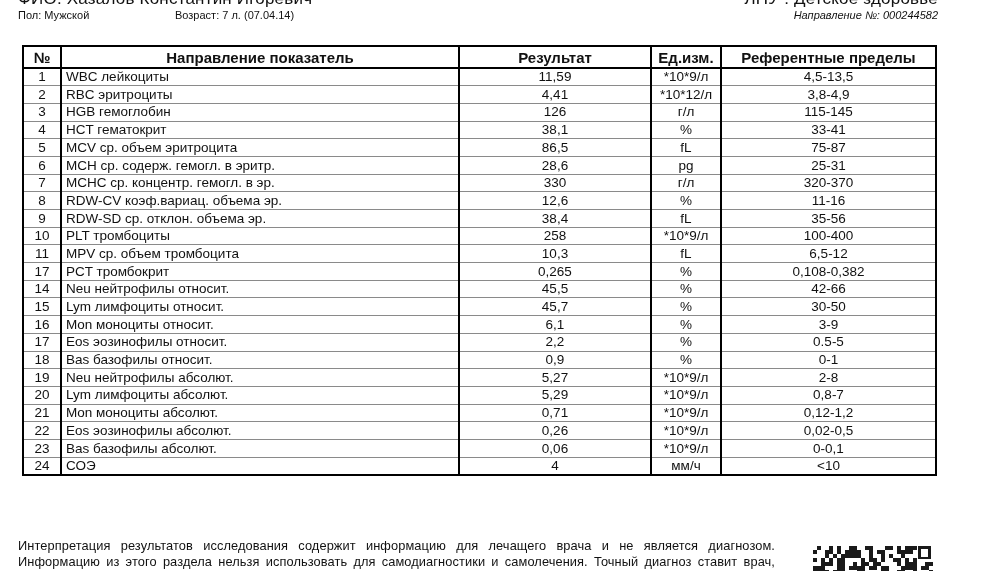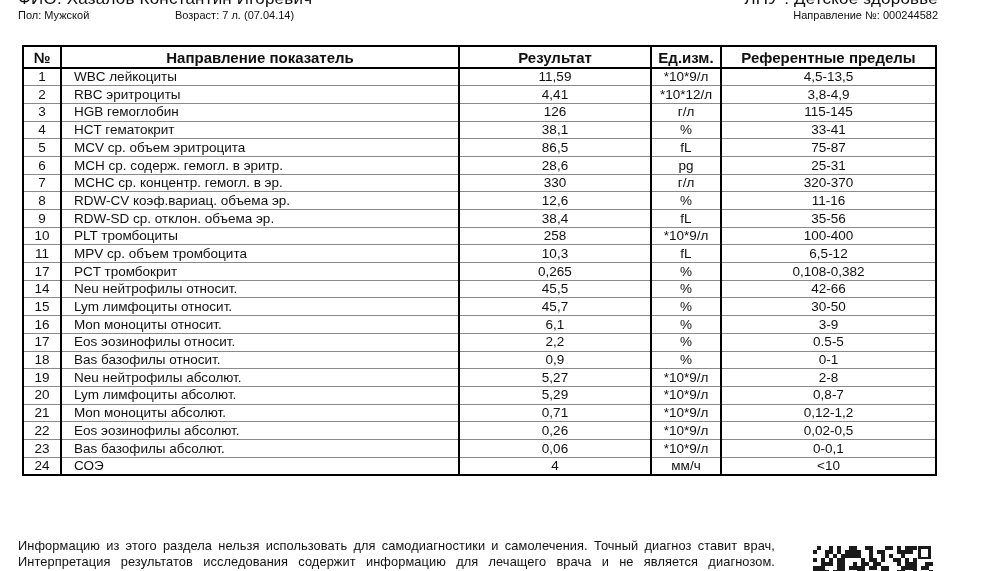--- a/index.html
+++ b/index.html
@@ -12,40 +12,40 @@
     position:absolute; top:-11px; left:18px; right:62px;
     display:flex; justify-content:space-between;
     font-size:17px; letter-spacing:.2px; white-space:nowrap;
   }
   .head-line2 {
     position:absolute; top:9px; left:18px; right:62px;
     display:flex; font-size:11px; white-space:nowrap;
   }
   .head-line2 .sex { width:157px; }
   .head-line2 .age { flex:1; }
-  .head-line2 .referral { text-align:center; }
+  .head-line2 .referral { text-align:center;font-style:italic; }
 
   table.results {
     position:absolute; top:45px; left:22px; width:913px;
     border-collapse:collapse; table-layout:fixed;
     border:2px solid #000;
   }
   table.results th {
     font-size:15px; font-weight:bold; height:22px;
     border-bottom:2px solid #000; border-left:2px solid #000;
     text-align:center; vertical-align:middle; padding:0;
   }
   table.results td {
     font-size:13.5px; height:17.7px; line-height:1;
     border-left:2px solid #000; border-top:1px solid #8a8a8a;
     text-align:center; vertical-align:middle; padding:0;
     white-space:nowrap; overflow:hidden;
   }
   table.results tbody tr:first-child td { border-top:none; }
-  table.results td.c1 { text-align:left; padding-left:12px;margin-left:12px; }
+  table.results td.c1 { text-align:left; padding-left:4px;margin-left:12px; }
 
   .footer {
     position:absolute; top:538px; left:18px; right:0; font-size:12.8px;
   }
   .footer-text {
     width:757px; line-height:16px; letter-spacing:.1px;
   }
   .footer-text .jline { text-align:justify; text-align-last:justify; }
   .qr {
     position:absolute; left:794px; top:8px; width:122px; height:44px;
@@ -242,22 +242,22 @@
         <td class="c1">СОЭ</td>
         <td>4</td>
         <td>мм/ч</td>
         <td>&lt;10</td>
       </tr>
     </tbody>
 </table>
 
 <div class="footer">
   <div class="footer-text">
+    <div class="jline">Интерпретация результатов исследования содержит информацию для лечащего врача и не является диагнозом.</div>
     <div class="jline">Информацию из этого раздела нельзя использовать для самодиагностики и самолечения. Точный диагноз ставит врач,</div>
-    <div class="jline">Интерпретация результатов исследования содержит информацию для лечащего врача и не является диагнозом.</div>
   </div>
   <div class="qr">
     <svg id="qr-svg" width="122" height="44" viewBox="0 0 30 11" shape-rendering="crispEdges">
         <rect x="1" y="0" width="1" height="1" fill="#1a1a1a"></rect>
         <rect x="4" y="0" width="1" height="1" fill="#1a1a1a"></rect>
         <rect x="6" y="0" width="1" height="1" fill="#1a1a1a"></rect>
         <rect x="9" y="0" width="1" height="1" fill="#1a1a1a"></rect>
         <rect x="10" y="0" width="1" height="1" fill="#1a1a1a"></rect>
         <rect x="13" y="0" width="1" height="1" fill="#1a1a1a"></rect>
         <rect x="14" y="0" width="1" height="1" fill="#1a1a1a"></rect>

